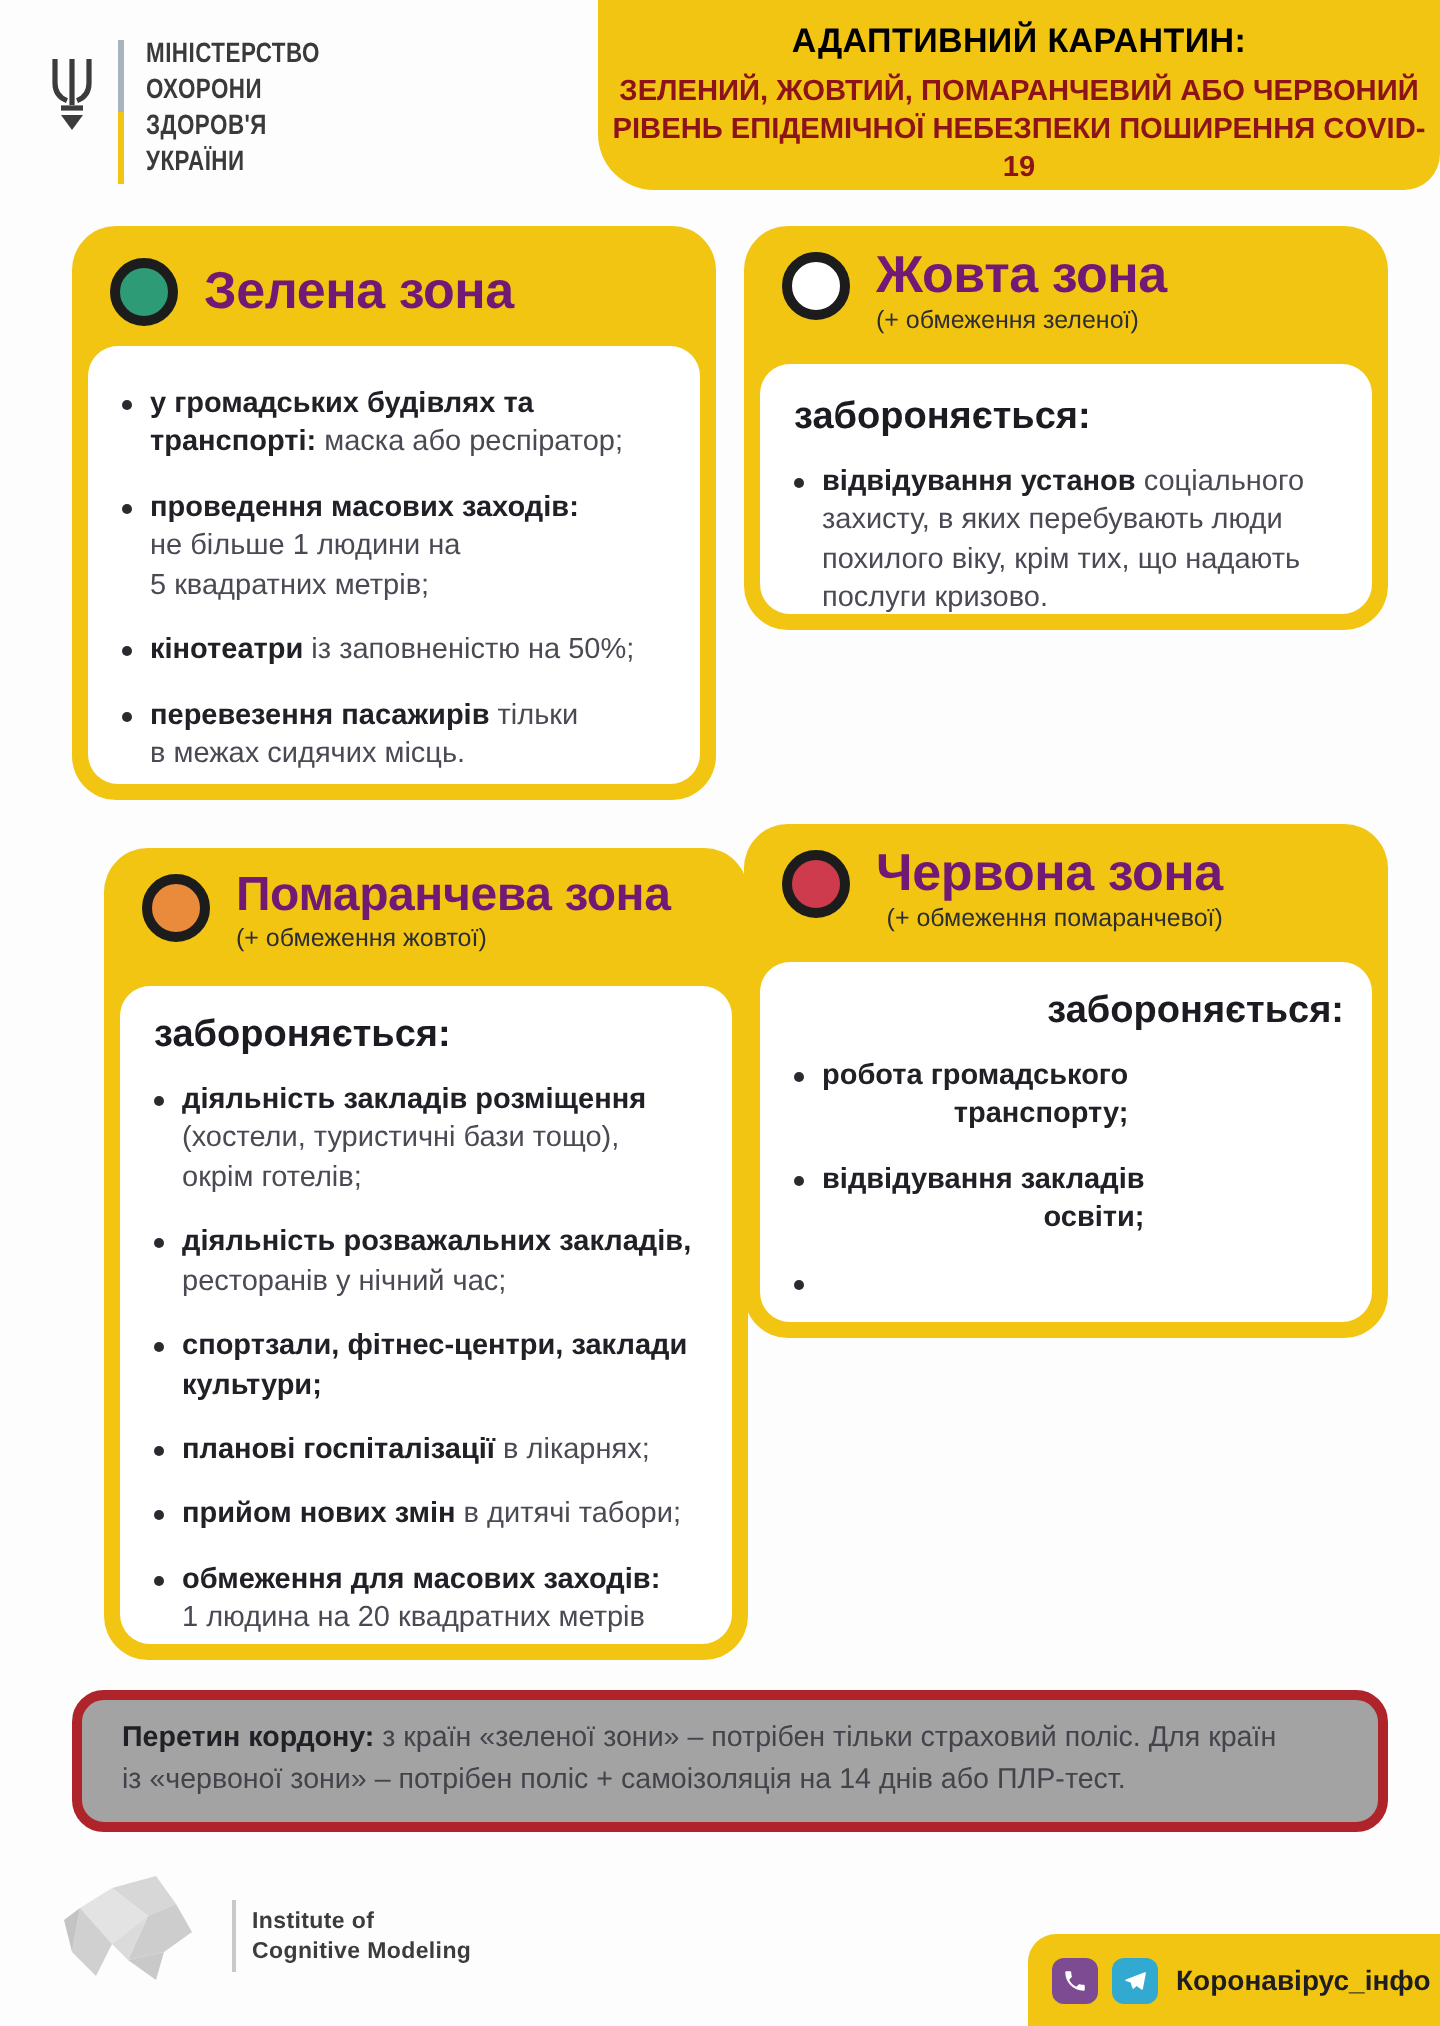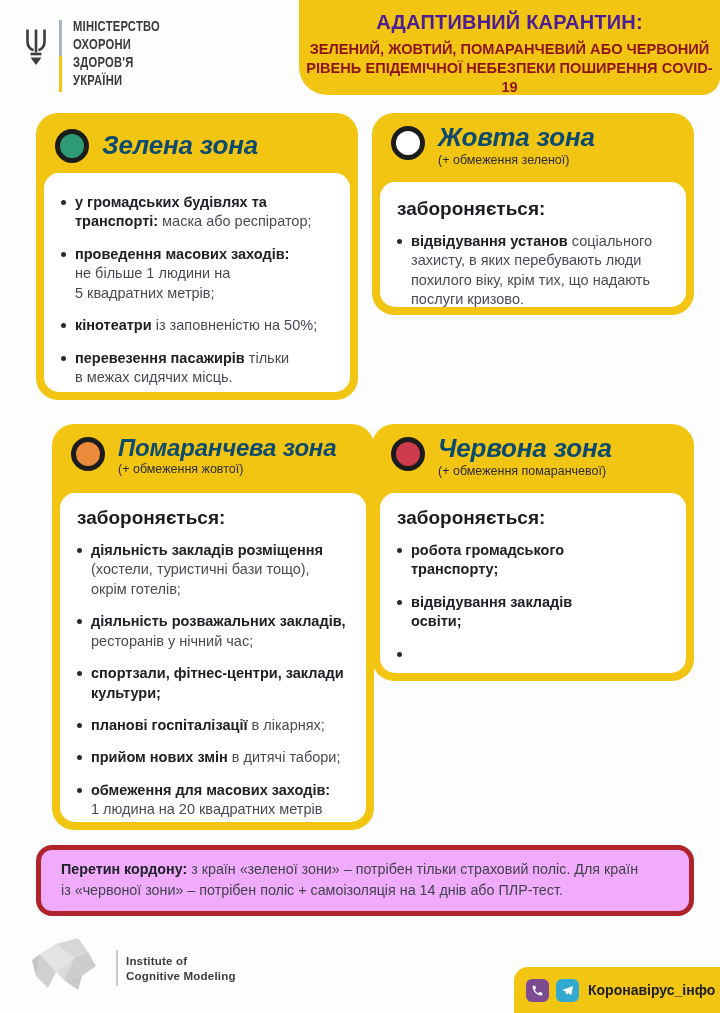--- a/index.html
+++ b/index.html
@@ -10,50 +10,50 @@
   
   .ministry{position:absolute;left:24px;top:16px;display:flex;gap:11px;}
   .tryzub{margin-top:12px;flex:none;}
   .flag-divider{width:3px;height:72px;display:flex;flex-direction:column;margin-top:4px;flex:none;}
   .fd-top{flex:1;background:#a9b3bd;}
   .fd-bottom{flex:1;background:#f2c512;}
   .ministry-name{font-size:14px;font-weight:700;color:#3a3a3a;line-height:1.28;
     transform:scaleX(0.8);transform-origin:left center;letter-spacing:.3px;margin-top:2px;}
   .banner{position:absolute;left:299px;top:0;width:421px;height:95px;background:#f2c512;
     border-radius:0 0 18px 28px;box-sizing:border-box;padding-top:11px;text-align:center;}
-  .banner-title{font-size:20px;font-weight:800;color:#4c1d95;letter-spacing:.2px;margin-bottom:6px;}
+  .banner-title{font-size:17px;font-weight:800;color:#000000;letter-spacing:.2px;margin-bottom:6px;}
   .banner-sub{font-size:14.6px;font-weight:700;color:#8c1317;line-height:1.3;}
   
   .card{position:absolute;background:#f2c512;border-radius:22px;display:flex;flex-direction:column;box-sizing:border-box;}
   .green-card{left:36px;top:113px;width:322px;height:287px;}
   .yellow-card{left:372px;top:113px;width:322px;height:202px;}
   .orange-card{left:52px;top:424px;width:322px;height:406px;}
-  .red-card{left:372px;top:424px;width:322px;height:257px;}
+  .red-card{left:372px;top:412px;width:322px;height:257px;text-align:right;}
   .card-header{min-height:54px;display:flex;align-items:center;gap:13px;padding:6px 10px 0 19px;}
   .with-sub .card-header{align-items:flex-start;padding-top:11px;min-height:58px;}
   .circle{width:34px;height:34px;border-radius:50%;border:5px solid #1c1c1c;box-sizing:border-box;background:#fff;flex:none;}
   .with-sub .circle{margin-top:2px;}
   .circle.green{background:#2e9b77;}
   .circle.orange{background:#ea8a3b;}
   .circle.red{background:#cd3b4c;}
-  .zone-title{margin:0;font-size:26px;font-weight:800;color:#0c4a6e;line-height:1.05;letter-spacing:-.2px;font-style:italic;}
+  .zone-title{margin:0;font-size:26px;font-weight:800;color:#701a75;line-height:1.05;letter-spacing:-.2px;}
   .orange-card .zone-title{font-size:24px;}
   .zone-sub{font-size:12.5px;color:#2d2d34;margin-top:2px;font-weight:400;}
   .white-box{background:#fff;border-radius:15px;margin:0 8px 8px;flex:1;overflow:hidden;
     padding:14px 14px 8px 16px;box-sizing:border-box;}
   .green-card .white-box{padding-top:20px;}
   .yellow-card .white-box{padding-top:16px;}
   .forbid{font-size:19px;font-weight:800;color:#1b1b21;margin:0 0 12px 1px;}
   ul.items{list-style:none;margin:0;padding:0 0 0 1px;display:flex;flex-direction:column;gap:13px;}
   ul.items li{display:flex;gap:9px;font-size:14.5px;line-height:1.34;color:#4a4a54;}
   .dot{width:5px;height:5px;border-radius:50%;background:#2a2a31;margin-top:7px;flex:none;}
   .b{font-weight:700;color:#202027;white-space:pre-line;}
   .r{white-space:pre-line;}
   
-  .border-note{position:absolute;left:36px;top:845px;width:658px;box-sizing:border-box;background:#f0abfc;
+  .border-note{position:absolute;left:36px;top:845px;width:658px;box-sizing:border-box;background:#a3a3a3;
     border:5px solid #ae242a;border-radius:16px;padding:9px 20px 10px;font-size:14.3px;line-height:1.48;color:#43434c;}
   
   .rhino{position:absolute;left:26px;top:932px;}
   .inst-divider{position:absolute;left:116px;top:950px;width:2px;height:36px;background:#c9c9c9;}
   .inst-text{position:absolute;left:126px;top:954px;font-size:11.5px;font-weight:700;color:#3c3c3c;
     line-height:1.32;white-space:pre-line;letter-spacing:.2px;}
   .badge{position:absolute;left:514px;top:967px;width:206px;height:46px;background:#f2c512;
     border-radius:14px 0 0 0;display:flex;align-items:center;gap:7px;padding-left:12px;box-sizing:border-box;}
   .icon-sq{width:23px;height:23px;border-radius:6px;display:flex;align-items:center;justify-content:center;flex:none;}
   .icon-sq.viber{background:#7d4b92;}

